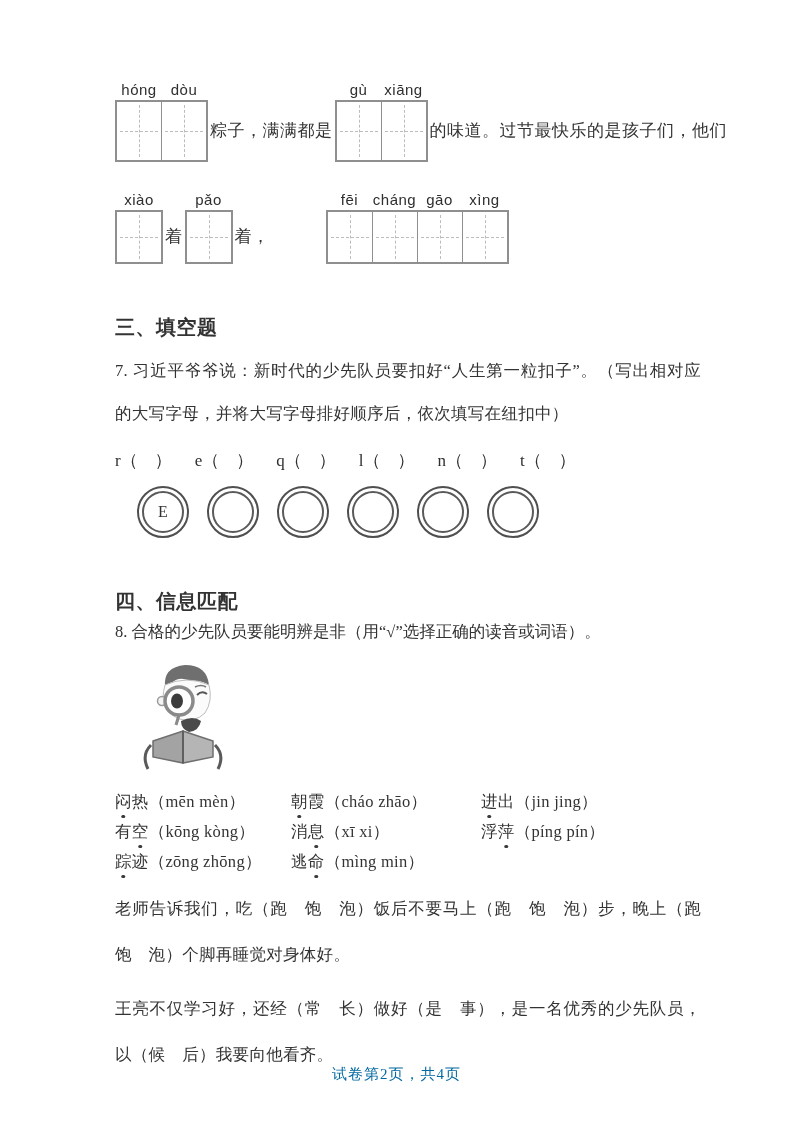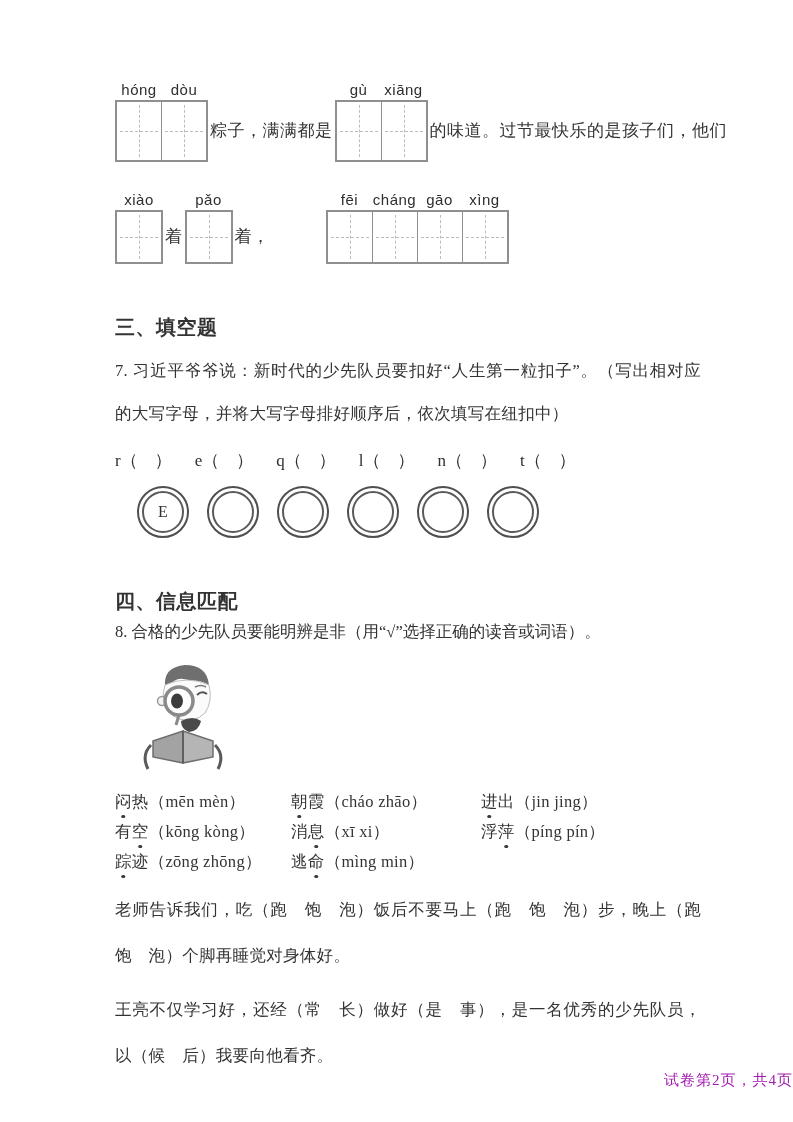--- a/index.html
+++ b/index.html
@@ -40,26 +40,26 @@
     display:flex;align-items:center;justify-content:center;font-size:16px;color:#333;}
 
   
   .illus{margin:14px 0 2px 10px;}
   .word-grid{display:grid;grid-template-columns:176px 190px auto;row-gap:8px;
     font-size:16.5px;margin-top:14px;letter-spacing:0.3px;}
   .word-item{white-space:nowrap;}
   .emch{position:relative;display:inline-block;}
   .emch::after{content:"";position:absolute;width:3.5px;height:3.5px;background:#3a3a3a;
     border-radius:50%;left:50%;bottom:-5px;transform:translateX(-50%);}
-  .para{font-size:16.5px;line-height:46px;margin-top:14px;text-align:justify;letter-spacing:0.3px;}
+  .para{font-size:16.5px;line-height:46px;margin-top:14px;text-align:justify;letter-spacing:0.3px;font-family:Liberation Mono, monospace;}
   .para.second{margin-top:8px;}
 
   
-  .footer{position:absolute;left:0;right:0;bottom:32px;text-align:right;
-    font-size:15px;color:#a21caf;letter-spacing:1px;}
+  .footer{position:absolute;left:0;right:0;bottom:38px;text-align:center;
+    font-size:15px;color:#0369a1;letter-spacing:1px;}
 </style>
 </head>
 <body>
 
 <div class="page">
   <div class="content">
 
     <div class="dict-row">
       <div class="pbox">
         <div class="py-row">

